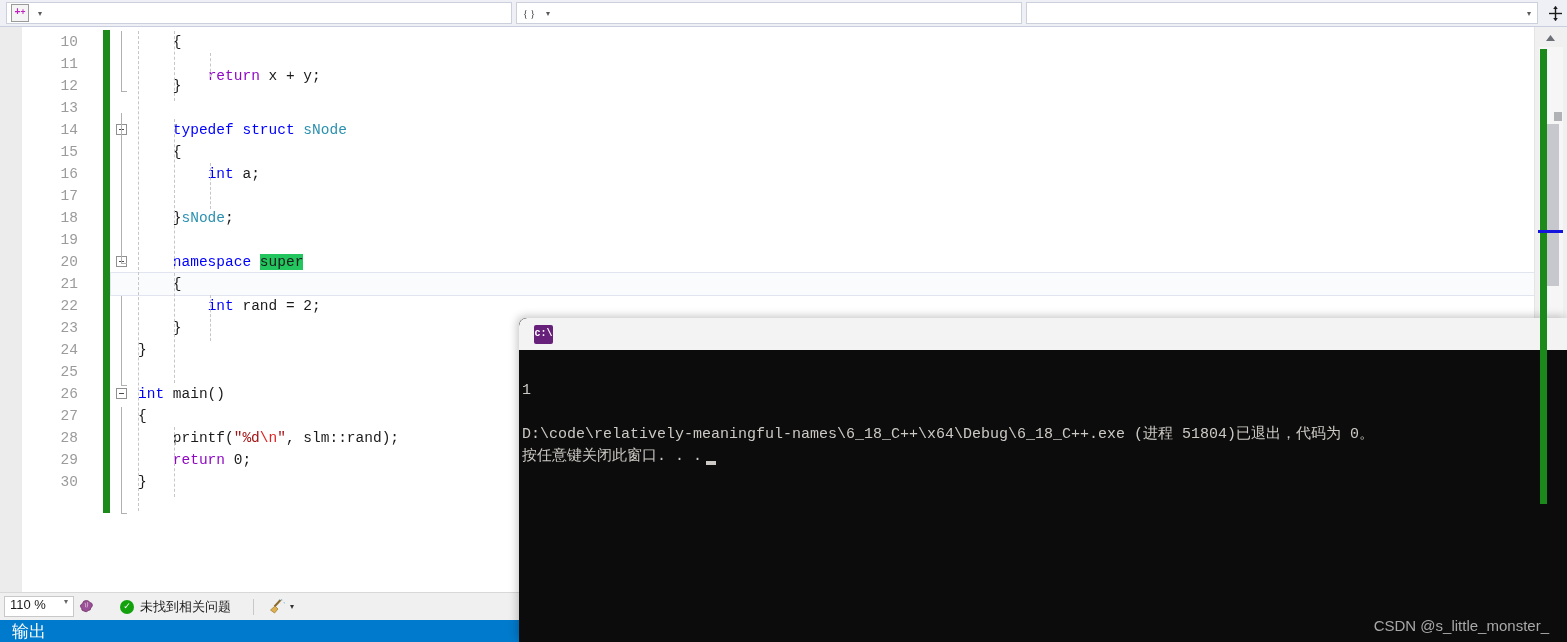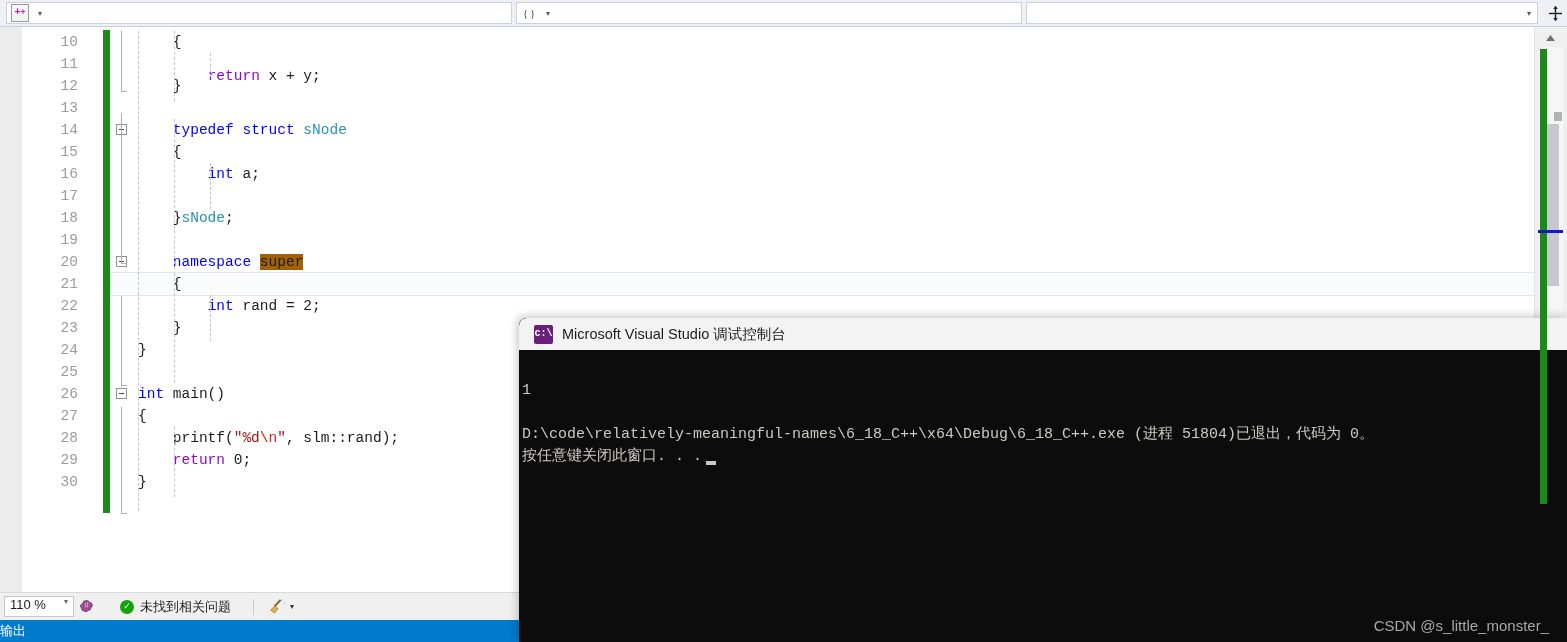--- a/index.html
+++ b/index.html
@@ -88,21 +88,21 @@
     border:1px solid #e2e4ef;background:#fafbfd;box-sizing:border-box;
   }
 
   
   .kw{color:#0000ff;}
   .kw-ctrl{color:#8f08c4;}
   .typ{color:#2b91af;}
   .str{color:#a31515;}
   .esc{color:#e02020;}
   .pln{color:#1b1b1b;}
-  .hl-super{background:#a16207;}
+  .hl-super{background:#22c55e;}
 
   
   .fold-box{
     position:absolute;width:11px;height:11px;border:1px solid #909090;
     background:#ffffff;box-sizing:border-box;
     font-family:"Liberation Sans",sans-serif;font-size:9px;line-height:9px;
     text-align:center;color:#4a4a4a;
   }
   .fold-box::before{
     content:"";position:absolute;left:2px;top:4px;width:5px;height:1px;background:#4a4a4a;
@@ -169,21 +169,21 @@
   .sb-sep{width:1px;height:16px;background:#c8c8c8;margin-left:22px;}
   #broom-group{display:flex;align-items:center;margin-left:14px;gap:4px;}
   #broom-arrow{font-size:8px;color:#333;}
 
   
   #output-strip{
     position:absolute;left:0;top:620px;width:520px;height:22px;
     background:#007acc;display:flex;align-items:center;box-sizing:border-box;
   }
   #output-tab-label{
-    color:#ffffff;font-size:13px;margin-left:0;
+    color:#ffffff;font-size:17px;margin-left:12px;
   }
 
   
   #console-window{
     position:absolute;left:519px;top:318px;width:1048px;height:324px;
     background:#0c0c0c;
     border-top-left-radius:8px;
     box-shadow:-2px -2px 8px rgba(0,0,0,0.22);
     overflow:hidden;
   }
@@ -367,21 +367,20 @@
   </div>
 </div>
 
 <div id="output-strip">
   <span id="output-tab-label">输出</span>
 </div>
 
 <div id="console-window">
   <div id="console-titlebar">
     <span id="console-app-icon">c:\</span>
-    <span id="console-title-text">Microsoft Visual Studio 调试控制台</span>
   </div>
   <div id="console-body">
       <div class="console-line" style="top: 30px;">1</div>
       <div class="console-line" style="top: 74px;">D:\code\relatively-meaningful-names\6_18_C++\x64\Debug\6_18_C++.exe (进程 51804)已退出，代码为 0。</div>
       <div class="console-line" style="top: 96px;">按任意键关闭此窗口. . .</div>
       <div id="console-cursor" style="left: 187.016px; top: 111px;"></div>
     </div>
   <div id="watermark">CSDN @s_little_monster_</div>
 </div>
 

